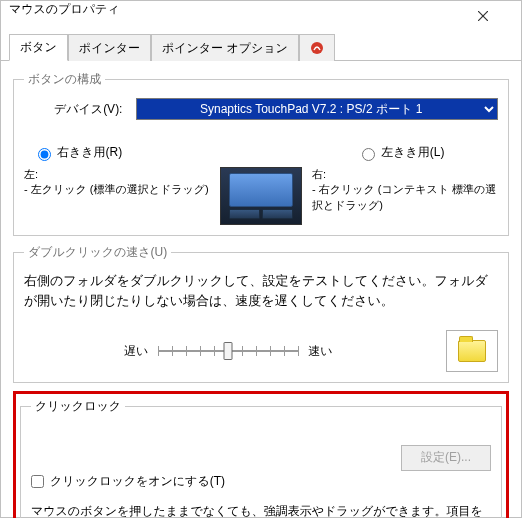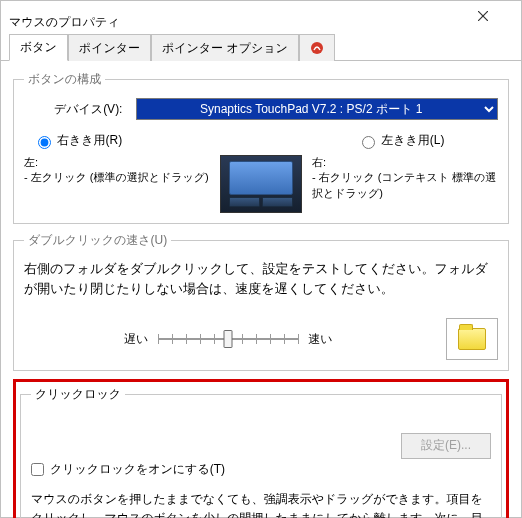--- a/index.html
+++ b/index.html
@@ -15,21 +15,21 @@
     width: 522px;
     height: 518px;
     background: #ffffff;
     border: 1px solid #c0c0c0;
     display: flex;
     flex-direction: column;
   }
   .titlebar {
     height: 30px;
     display: flex;
-    align-items: flex-end;
+    align-items: flex-start;
     padding: 0 16px 0 8px;
     background: #ffffff;
   }
   .titlebar .title {
     flex: 1;
     font-size: 12px;
     color: #000;
   }
   .close-btn {
     width: 45px;
@@ -82,21 +82,21 @@
   fieldset.group > legend {
     padding: 0 4px;
     font-size: 12px;
     color: #737373;
   }
   .device-row {
     display: flex;
     align-items: center;
     gap: 14px;
     margin-left: 30px;
-    margin-bottom: 12px;
+    margin-bottom: 24px;
   }
   select.device {
     flex: 1;
     height: 22px;
     background: #0a37a8;
     color: #fff;
     border: 1px solid #7a7a7a;
     font-family: inherit;
     font-size: 12px;
     text-align: center;

